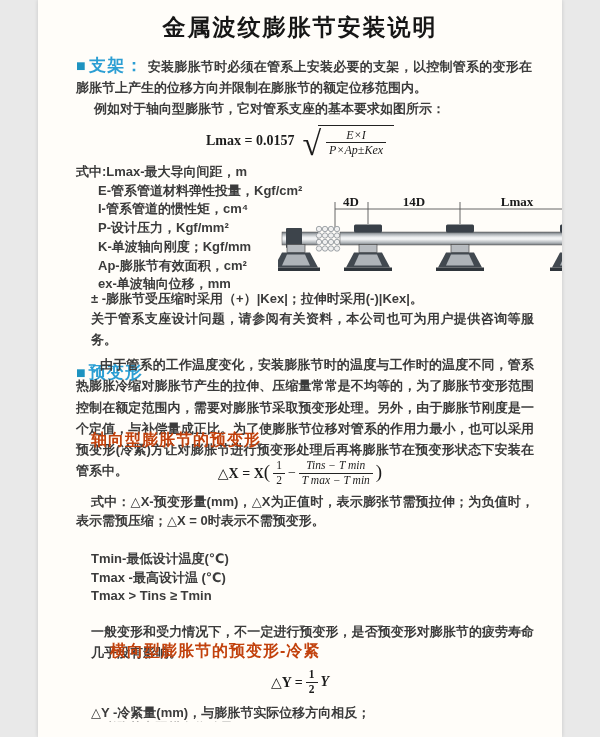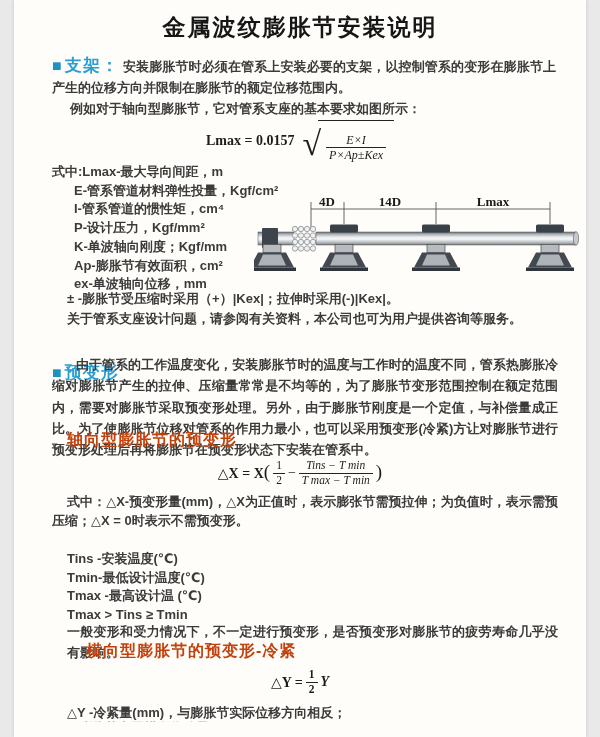--- a/index.html
+++ b/index.html
@@ -1,17 +1,17 @@
 <!DOCTYPE html>
 <html><head>
 <meta charset="utf-8">
 <style>
   html,body{margin:0;padding:0;background:#e9e9e9;}
   .page{
-    position:relative; width:572px; height:737px; margin:0 auto;
+    position:relative; width:524px; height:737px; margin:0 auto;
     background:#fffdf9; overflow:hidden;
     font-family:"Liberation Sans","DejaVu Sans",sans-serif;
     color:#3b3b3b; box-shadow:0 0 4px rgba(0,0,0,.15);
   }
   .abs{position:absolute;}
   .doc-title{
     top:12px; left:0; width:100%; text-align:center;
     font-size:23px; font-weight:700; color:#161616; letter-spacing:2px;
   }
   .sec-head{font-size:17px; font-weight:700; color:#2b9ed3; letter-spacing:1px;}
@@ -32,21 +32,21 @@
     font-size:14px;
   }
   .fb{font-weight:700;}
   .fi{font-style:italic;}
   .frac{display:inline-flex; flex-direction:column; text-align:center;
         font-size:11.5px; line-height:1.2; vertical-align:middle; margin:0 3px;}
   .frac .num{border-bottom:1px solid #222; padding:0 3px;}
   .frac .den{padding:0 3px;}
   .radical{display:inline-flex; align-items:center; margin-left:8px;}
   .rad-sign{font-size:34px; font-weight:400; line-height:1; margin-right:-3px; transform:translateY(3px);}
-  .rad-body{border-top:1.4px solid #222; padding:12px 5px 0;}
+  .rad-body{border-top:1.4px solid #222; padding:2px 5px 0;}
   .paren{font-size:19px; font-weight:400; transform:translateY(-1px);}
   .clip-line{height:5px; overflow:hidden; opacity:.4;}
 </style>
 </head>
 <body>
 
 <div class="page">
 
   <div class="abs doc-title">金属波纹膨胀节安装说明</div>
 
@@ -168,21 +168,20 @@
       <span class="num">Tins − T min</span>
       <span class="den">T max − T min</span>
     </span>
     <span class="paren">)</span>
   </div>
 
   <div class="abs body-txt" style="top:492px; left:38px; right:28px; line-height:19px; text-indent:15px;">式中：△X-预变形量(mm)，△X为正值时，表示膨张节需预拉伸；为负值时，表示需预压缩；△X = 0时表示不需预变形。</div>
 
 
   <div class="abs plain-txt" style="top:550px; left:53px; line-height:18.7px;">
-    <div>Tins -安装温度(℃)</div>
     <div>Tmin-最低设计温度(℃)</div>
     <div>Tmax -最高设计温 (℃)</div>
     <div>Tmax &gt; Tins ≥ Tmin</div>
   </div>
 
   <div class="abs body-txt" style="top:621px; left:53px; right:28px;">一般变形和受力情况下，不一定进行预变形，是否预变形对膨胀节的疲劳寿命几乎没有影响。</div>
 
   <div class="abs sub-title" style="top:641px; left:33px;margin-left:39px;">横向型膨胀节的预变形-冷紧</div>
 
   <div class="abs formula" style="top:667px; height:30px;">

